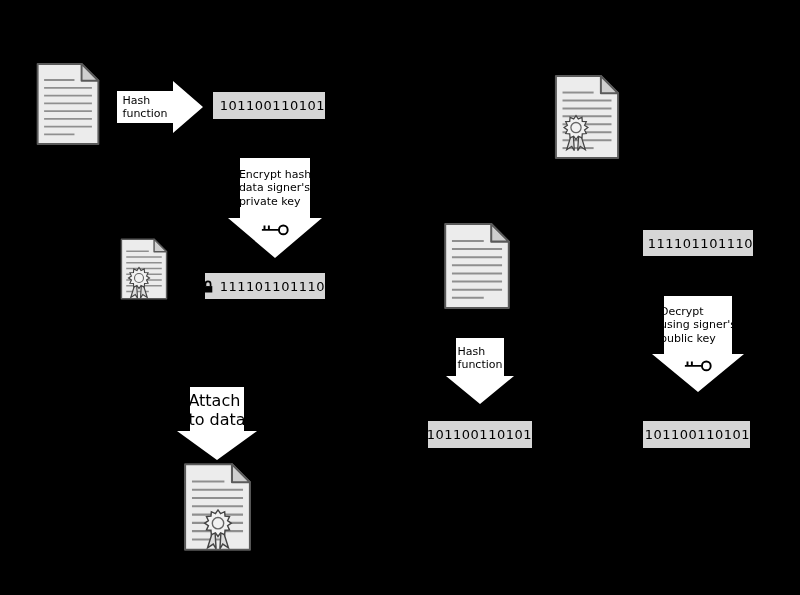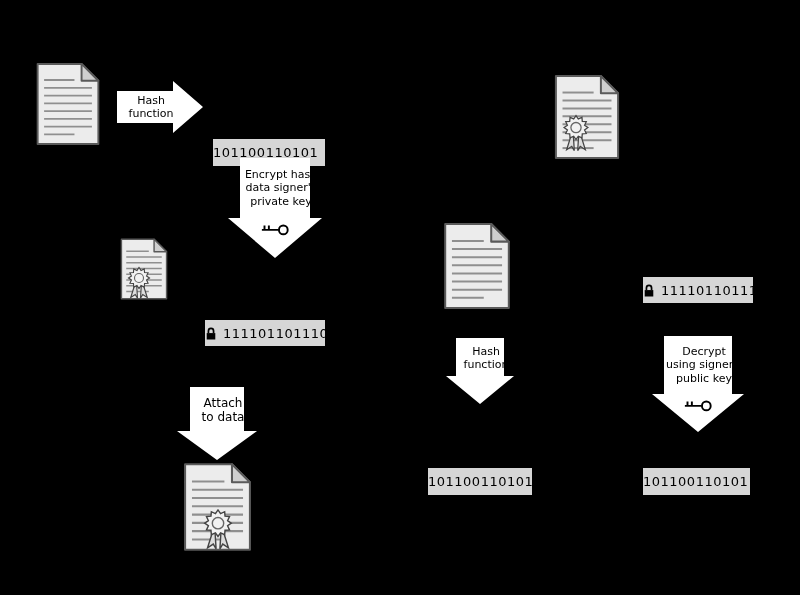--- a/index.html
+++ b/index.html
@@ -9,28 +9,28 @@
     font-family:"DejaVu Sans","Liberation Sans",sans-serif;
     overflow:hidden;
   }
   .doc{position:absolute;}
   .doc > svg{display:block;}
   .seal{position:absolute;}
   .arrow{position:absolute;}
   .arrow .shape{position:absolute;left:0;top:0;width:100%;height:100%;}
   .arrow .label{
     position:absolute;color:var(--ink,#000);
-    font-size:11px;line-height:1.2;text-align:center;
-    white-space:pre-line;display:flex;align-items:center;justify-content:center;padding-left:6px;
+    font-size:11px;line-height:1.2;text-align:left;
+    white-space:pre-line;display:flex;align-items:center;justify-content:center;
   }
   .arrow .keywrap{position:absolute;}
   .gbox{
     position:absolute;background:var(--box,#d6d6d6);
-    display:flex;align-items:center;justify-content:flex-start;
-    color:var(--ink,#000);font-size:13px;letter-spacing:.5px;margin-top:47px;
+    display:flex;align-items:center;justify-content:flex-end;
+    color:var(--ink,#000);font-size:13px;letter-spacing:.5px;
   }
   .gbox .lockwrap{display:flex;align-items:center;margin-right:6px;}
 </style>
 </head>
 <body>
 
 <svg width="0" height="0" style="position:absolute" aria-hidden="true">
   <defs>
     <symbol id="sym-doc" viewBox="0 0 100 130">
       <path d="M3 3 H71 L97 29 V127 H3 Z" fill="var(--doc,#ececec)" stroke="#5a5a5a" stroke-width="3" stroke-linejoin="round"></path>
@@ -114,21 +114,21 @@
           <use href="#sym-lock"></use>
         </svg>
     </span>
     <span>111101101110</span>
   </div>
 
   <div class="arrow" style="left:177px;top:387px;width:80px;height:73px;">
     <svg class="shape" viewBox="0 0 80 73" preserveAspectRatio="none">
       <polygon points="13,0 67,0 67,44 80,44 40,73 0,44 13,44" fill="var(--arrow,#fff)"></polygon>
     </svg>
-    <div class="label" style="left:8px;top:2px;width:64px;height:42px;font-size:12px;">Attach
+    <div class="label" style="left:8px;top:2px;width:64px;height:42px;font-size:16px;">Attach
 to data</div>
   </div>
 
   <div class="doc" style="left:183px;top:462px;width:69px;height:90px;">
     <svg width="69" height="90" viewBox="0 0 100 130">
         <use href="#sym-doc"></use>
       </svg>
     <svg class="seal" style="left:16px;top:42px;" width="38" height="46" viewBox="0 0 40 48">
         <use href="#sym-seal"></use>
       </svg>
@@ -159,21 +159,21 @@
   </div>
 
   <div class="arrow" style="left:446px;top:338px;width:68px;height:66px;">
     <svg class="shape" viewBox="0 0 68 66" preserveAspectRatio="none">
       <polygon points="10,0 58,0 58,38 68,38 34,66 0,38 10,38" fill="var(--arrow,#fff)"></polygon>
     </svg>
     <div class="label" style="left:6px;top:2px;width:56px;height:36px;">Hash
 function</div>
   </div>
 
-  <div class="arrow" style="left:652px;top:296px;width:92px;height:96px;margin-top:40px;">
+  <div class="arrow" style="left:652px;top:296px;width:92px;height:96px;">
     <svg class="shape" viewBox="0 0 92 96" preserveAspectRatio="none">
       <polygon points="12,0 80,0 80,58 92,58 46,96 0,58 12,58" fill="var(--arrow,#fff)"></polygon>
     </svg>
     <div class="label" style="left:8px;top:4px;width:76px;height:50px;">Decrypt
 using signer's
 public key</div>
     <div class="keywrap" style="left:31px;top:61px;">
       <svg width="30" height="14" viewBox="0 0 34 16">
           <use href="#sym-key"></use>
         </svg>

